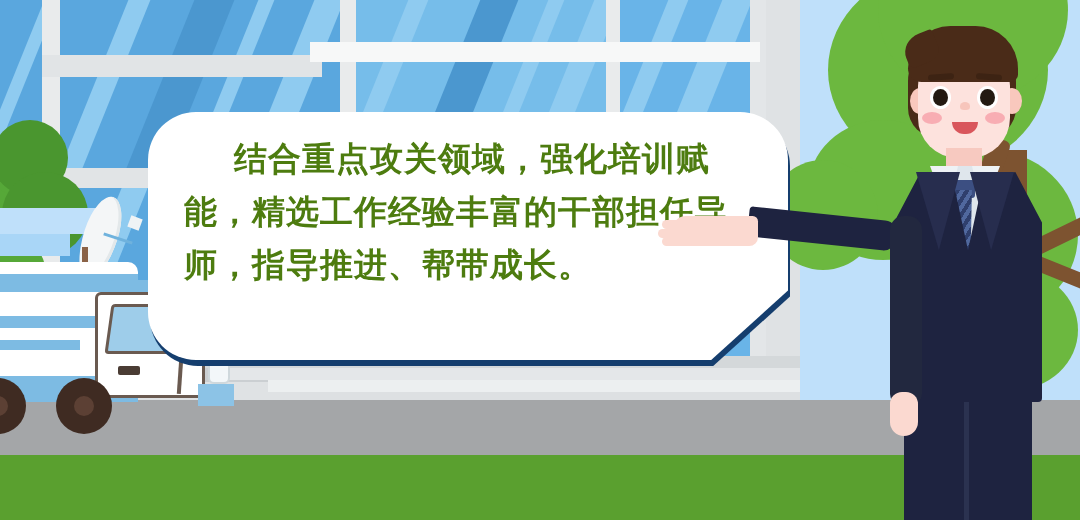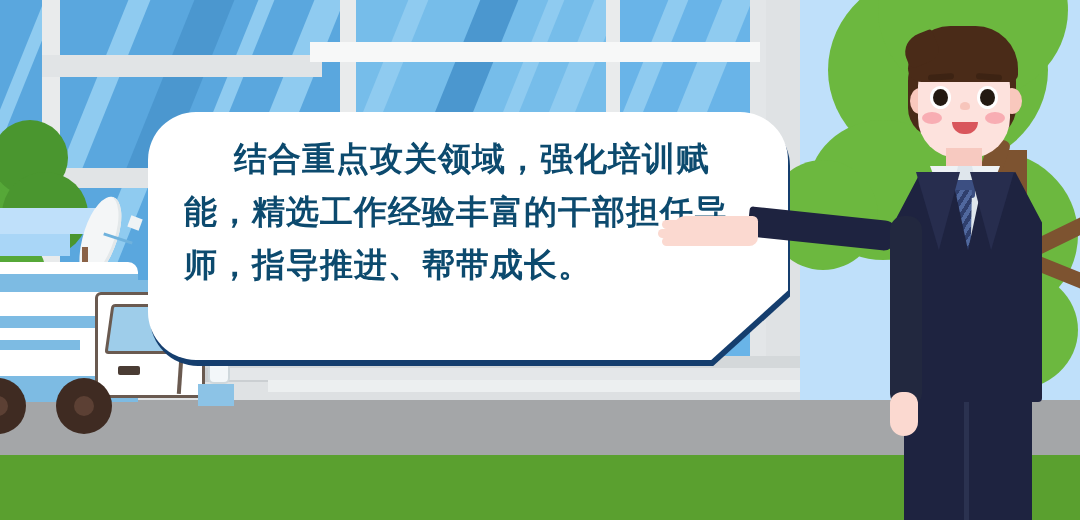--- a/index.html
+++ b/index.html
@@ -174,21 +174,21 @@
     clip-path: polygon(0 0, 100% 0, 100% 72%, 88% 100%, 0 100%);
     box-shadow: 0 0 0 0 rgba(0,0,0,0);
   }
   #bubble-inner {
     position: absolute;
     left: 0; top: 0; right: 0; bottom: 0;
   }
   #bubble-text {
     position: absolute;
     left: 36px; top: 20px; width: 570px;
-    color: #0c4a6e;
+    color: #4d7c0f;
     font-size: 33px;
     line-height: 53px;
     font-weight: bold;
     letter-spacing: 1px;
     white-space: pre-wrap;
     font-family: "DejaVu Sans", "Liberation Sans", sans-serif;
   }
 
   
   #person { left: 860px; top: 20px; width: 220px; height: 500px; }

